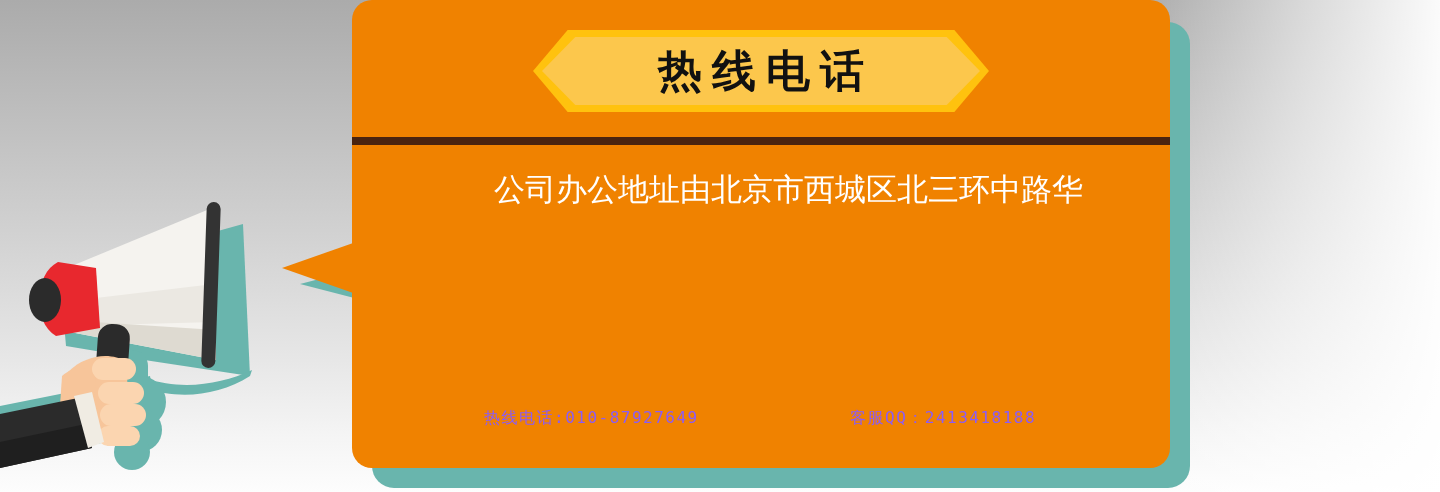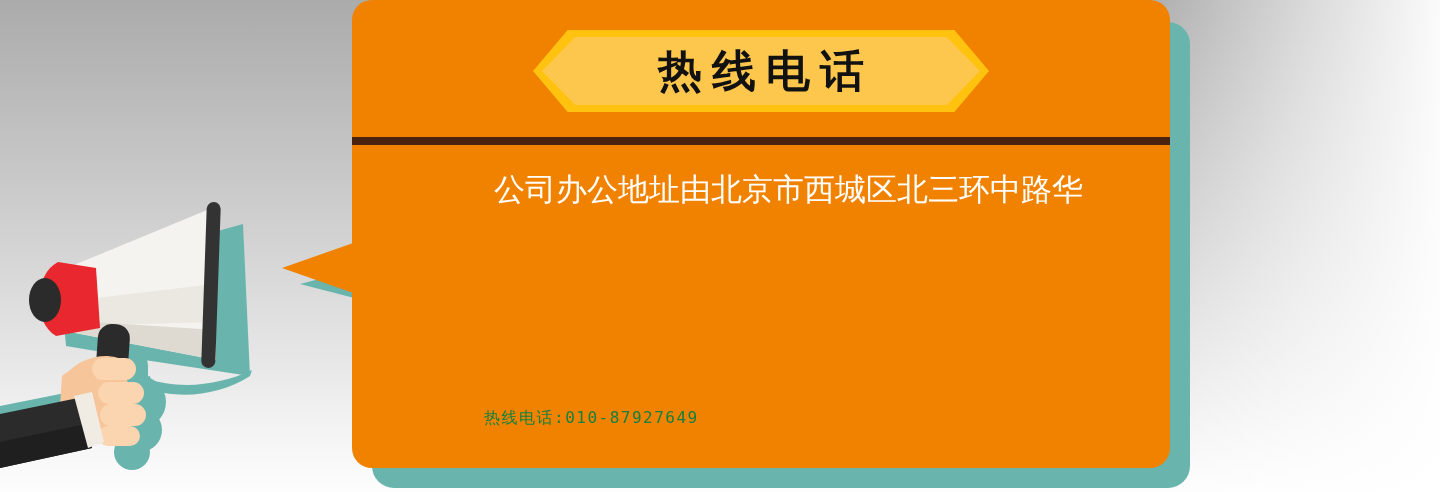--- a/index.html
+++ b/index.html
@@ -74,21 +74,21 @@
     color:#ffffff;font-size:31px;line-height:58px;
     font-family:"DejaVu Sans","Liberation Sans",sans-serif;
     margin-left:48px;
   }
   .body-text .line{display:block;white-space:nowrap;}
   
   .contacts{
     position:absolute;left:446px;top:408px;width:660px;height:28px;
   }
   .contact{
-    position:absolute;top:0;color:#15803d;font-size:16px;
+    position:absolute;top:0;color:#8b5cf6;font-size:16px;
     letter-spacing:1.5px;white-space:nowrap;
     font-family:"DejaVu Sans Mono","Liberation Mono",monospace;
   }
   .contact.phone{left:38px;}
   .contact.qq{left:404px;}
   
   .illus{position:absolute;left:0;top:180px;width:340px;height:312px;}
   .illus svg{display:block;}
 </style>
 </head>
@@ -111,20 +111,21 @@
     <div class="ribbon-inner"></div>
     <div class="ribbon-title">热线电话</div>
   </div>
 
   <div class="body-text">
     <span class="line">公司办公地址由北京市西城区北三环中路华</span>
   </div>
 
   <div class="contacts">
     <span class="contact phone">热线电话:010-87927649</span>
+    <span class="contact qq">客服QQ：2413418188</span>
   </div>
 
   <div class="illus">
     <svg width="340" height="312" viewBox="0 0 340 312" xmlns="http://www.w3.org/2000/svg">
       <g>
         <path d="M78 90 L243 44 L250 196 L118 176 Z" fill="#69b5ad"></path>
         <path d="M60 96 L122 84 L126 176 L66 166 Z" fill="#69b5ad"></path>
         <path d="M108 176 C150 214 210 210 252 190 L250 196 C206 224 146 220 112 188 Z" fill="#69b5ad"></path>
         <rect x="96" y="170" width="52" height="96" rx="16" fill="#69b5ad"></rect>
         <path d="M0 226 L150 196 L160 252 L0 282 Z" fill="#69b5ad"></path>

